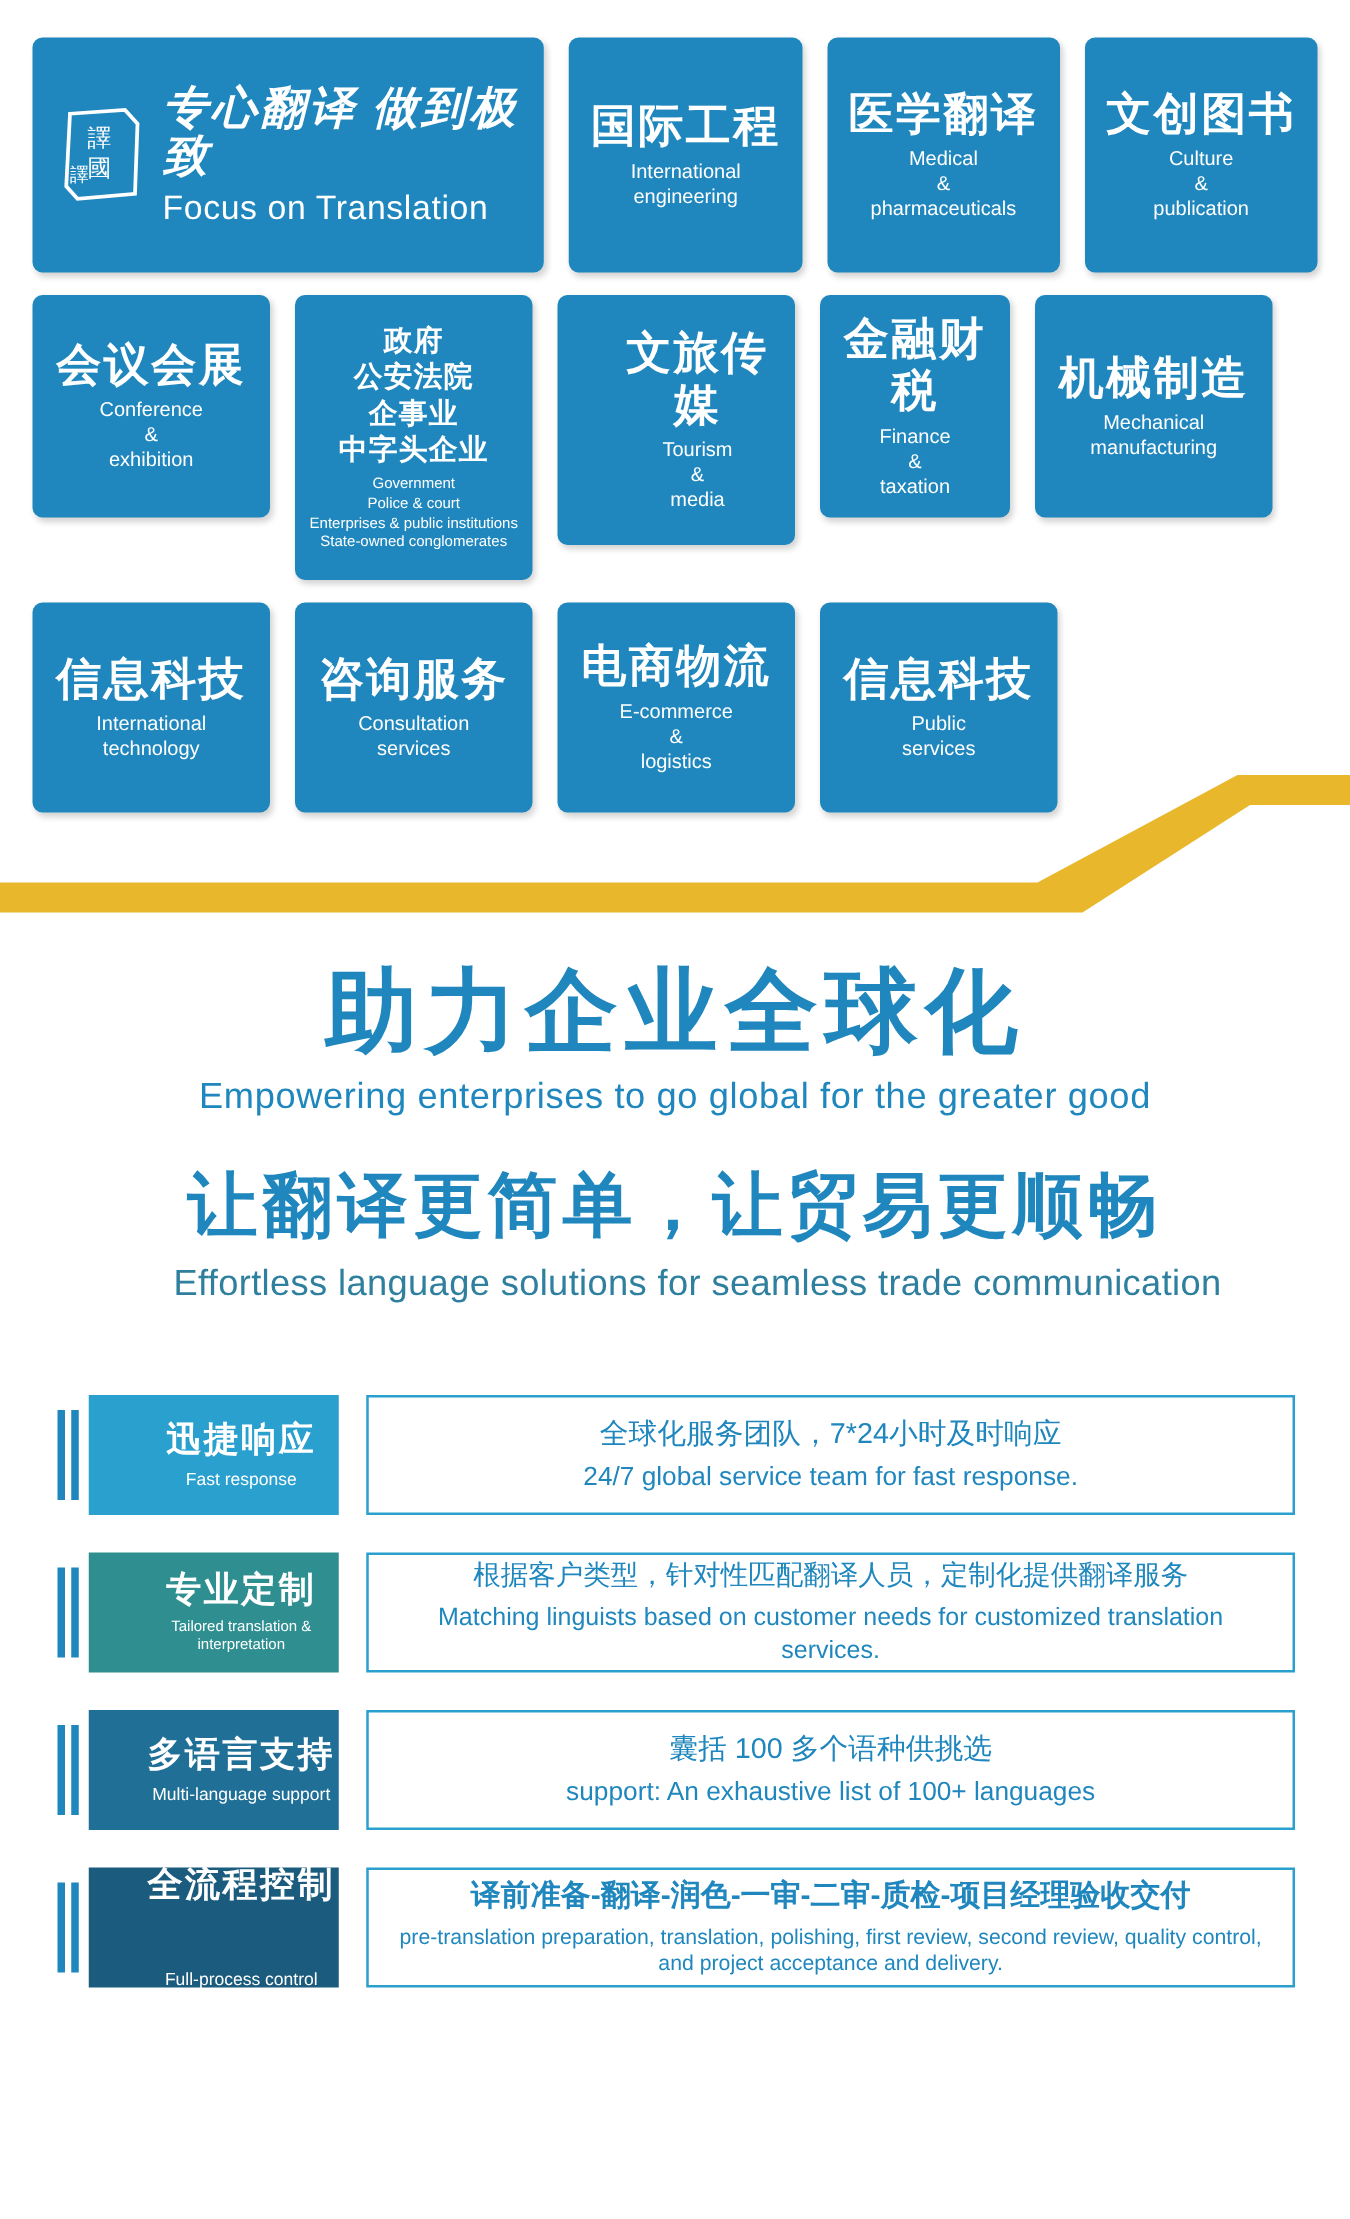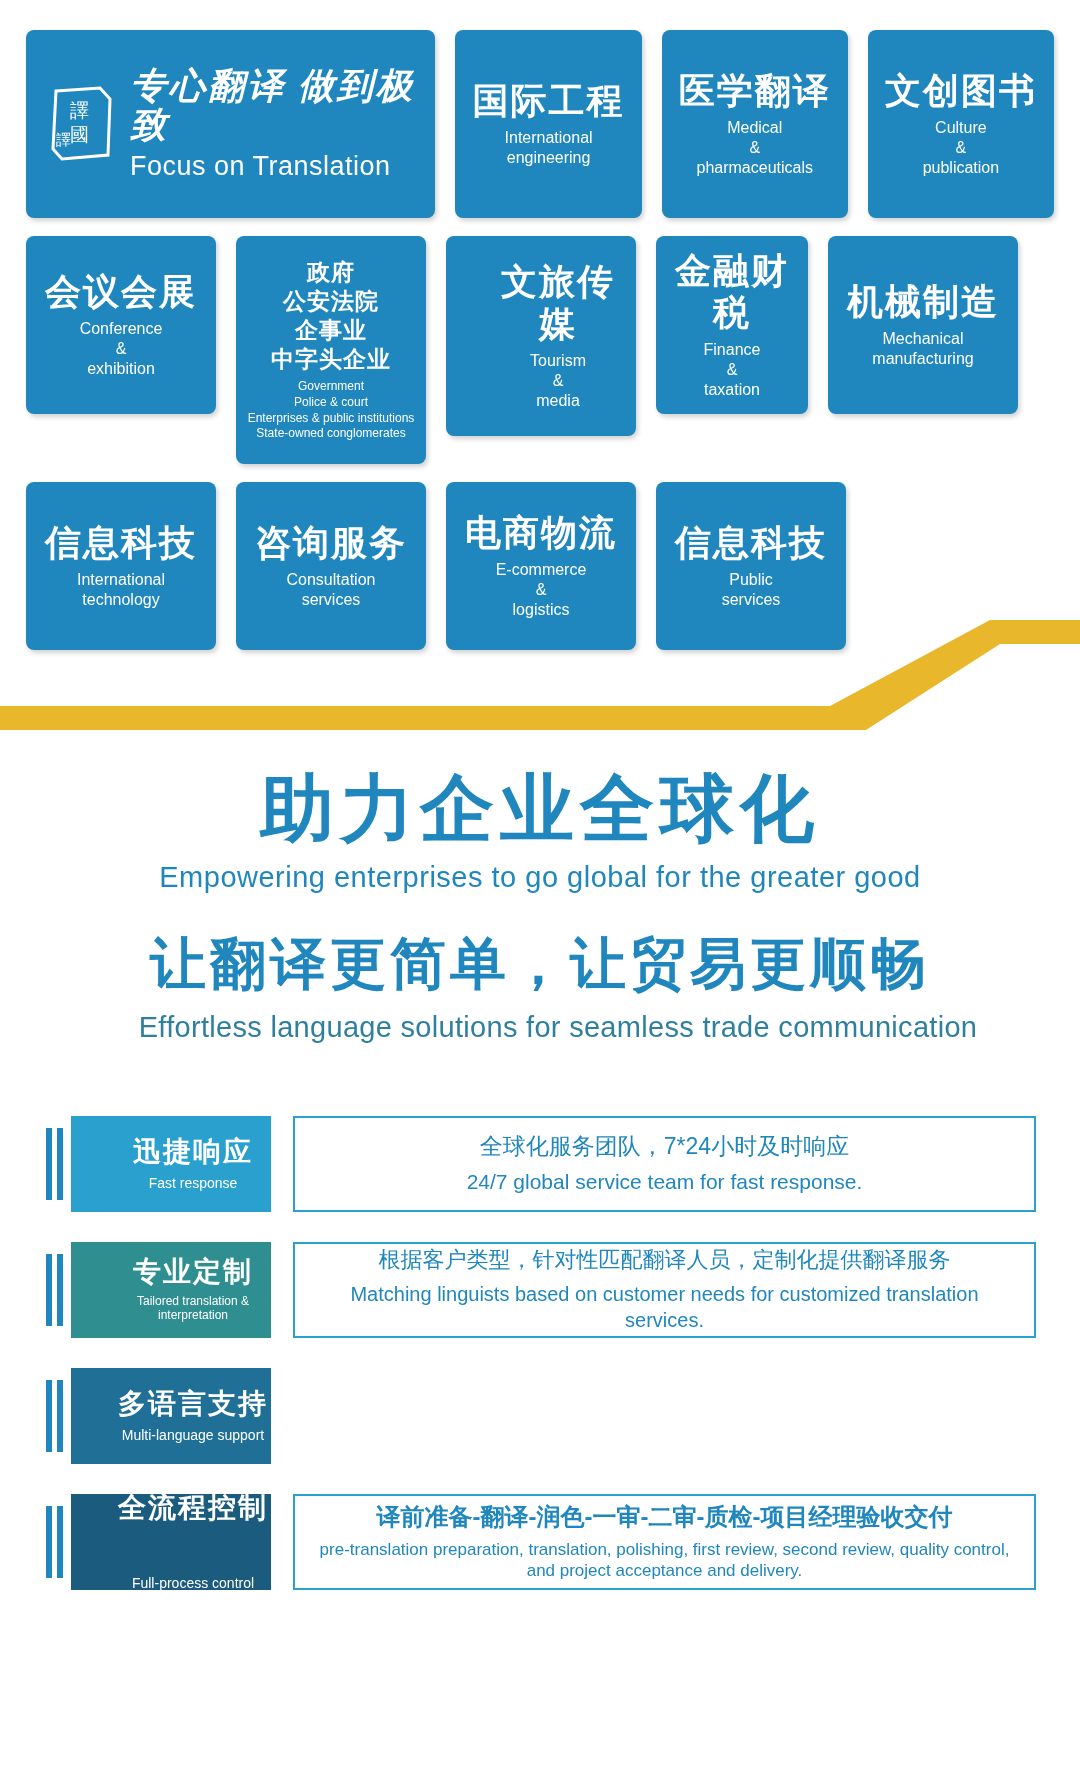--- a/index.html
+++ b/index.html
@@ -365,20 +365,24 @@
 
     <div class="feature">
       <div class="bars">
           <i></i>
           <i class="b2"></i>
         </div>
       <div class="label-box t3">
         <div class="lcn">多语言支持</div>
         <div class="len">Multi-language support</div>
       </div>
+      <div class="text-box f3">
+        <div class="tcn">囊括 100 多个语种供挑选</div>
+        <div class="ten">support: An exhaustive list of 100+ languages</div>
+      </div>
     </div>
 
     <div class="feature">
       <div class="bars">
           <i></i>
           <i class="b2"></i>
         </div>
       <div class="label-box t4">
         <div class="lcn">全流程控制</div>
         <div class="len">Full-process control</div>

